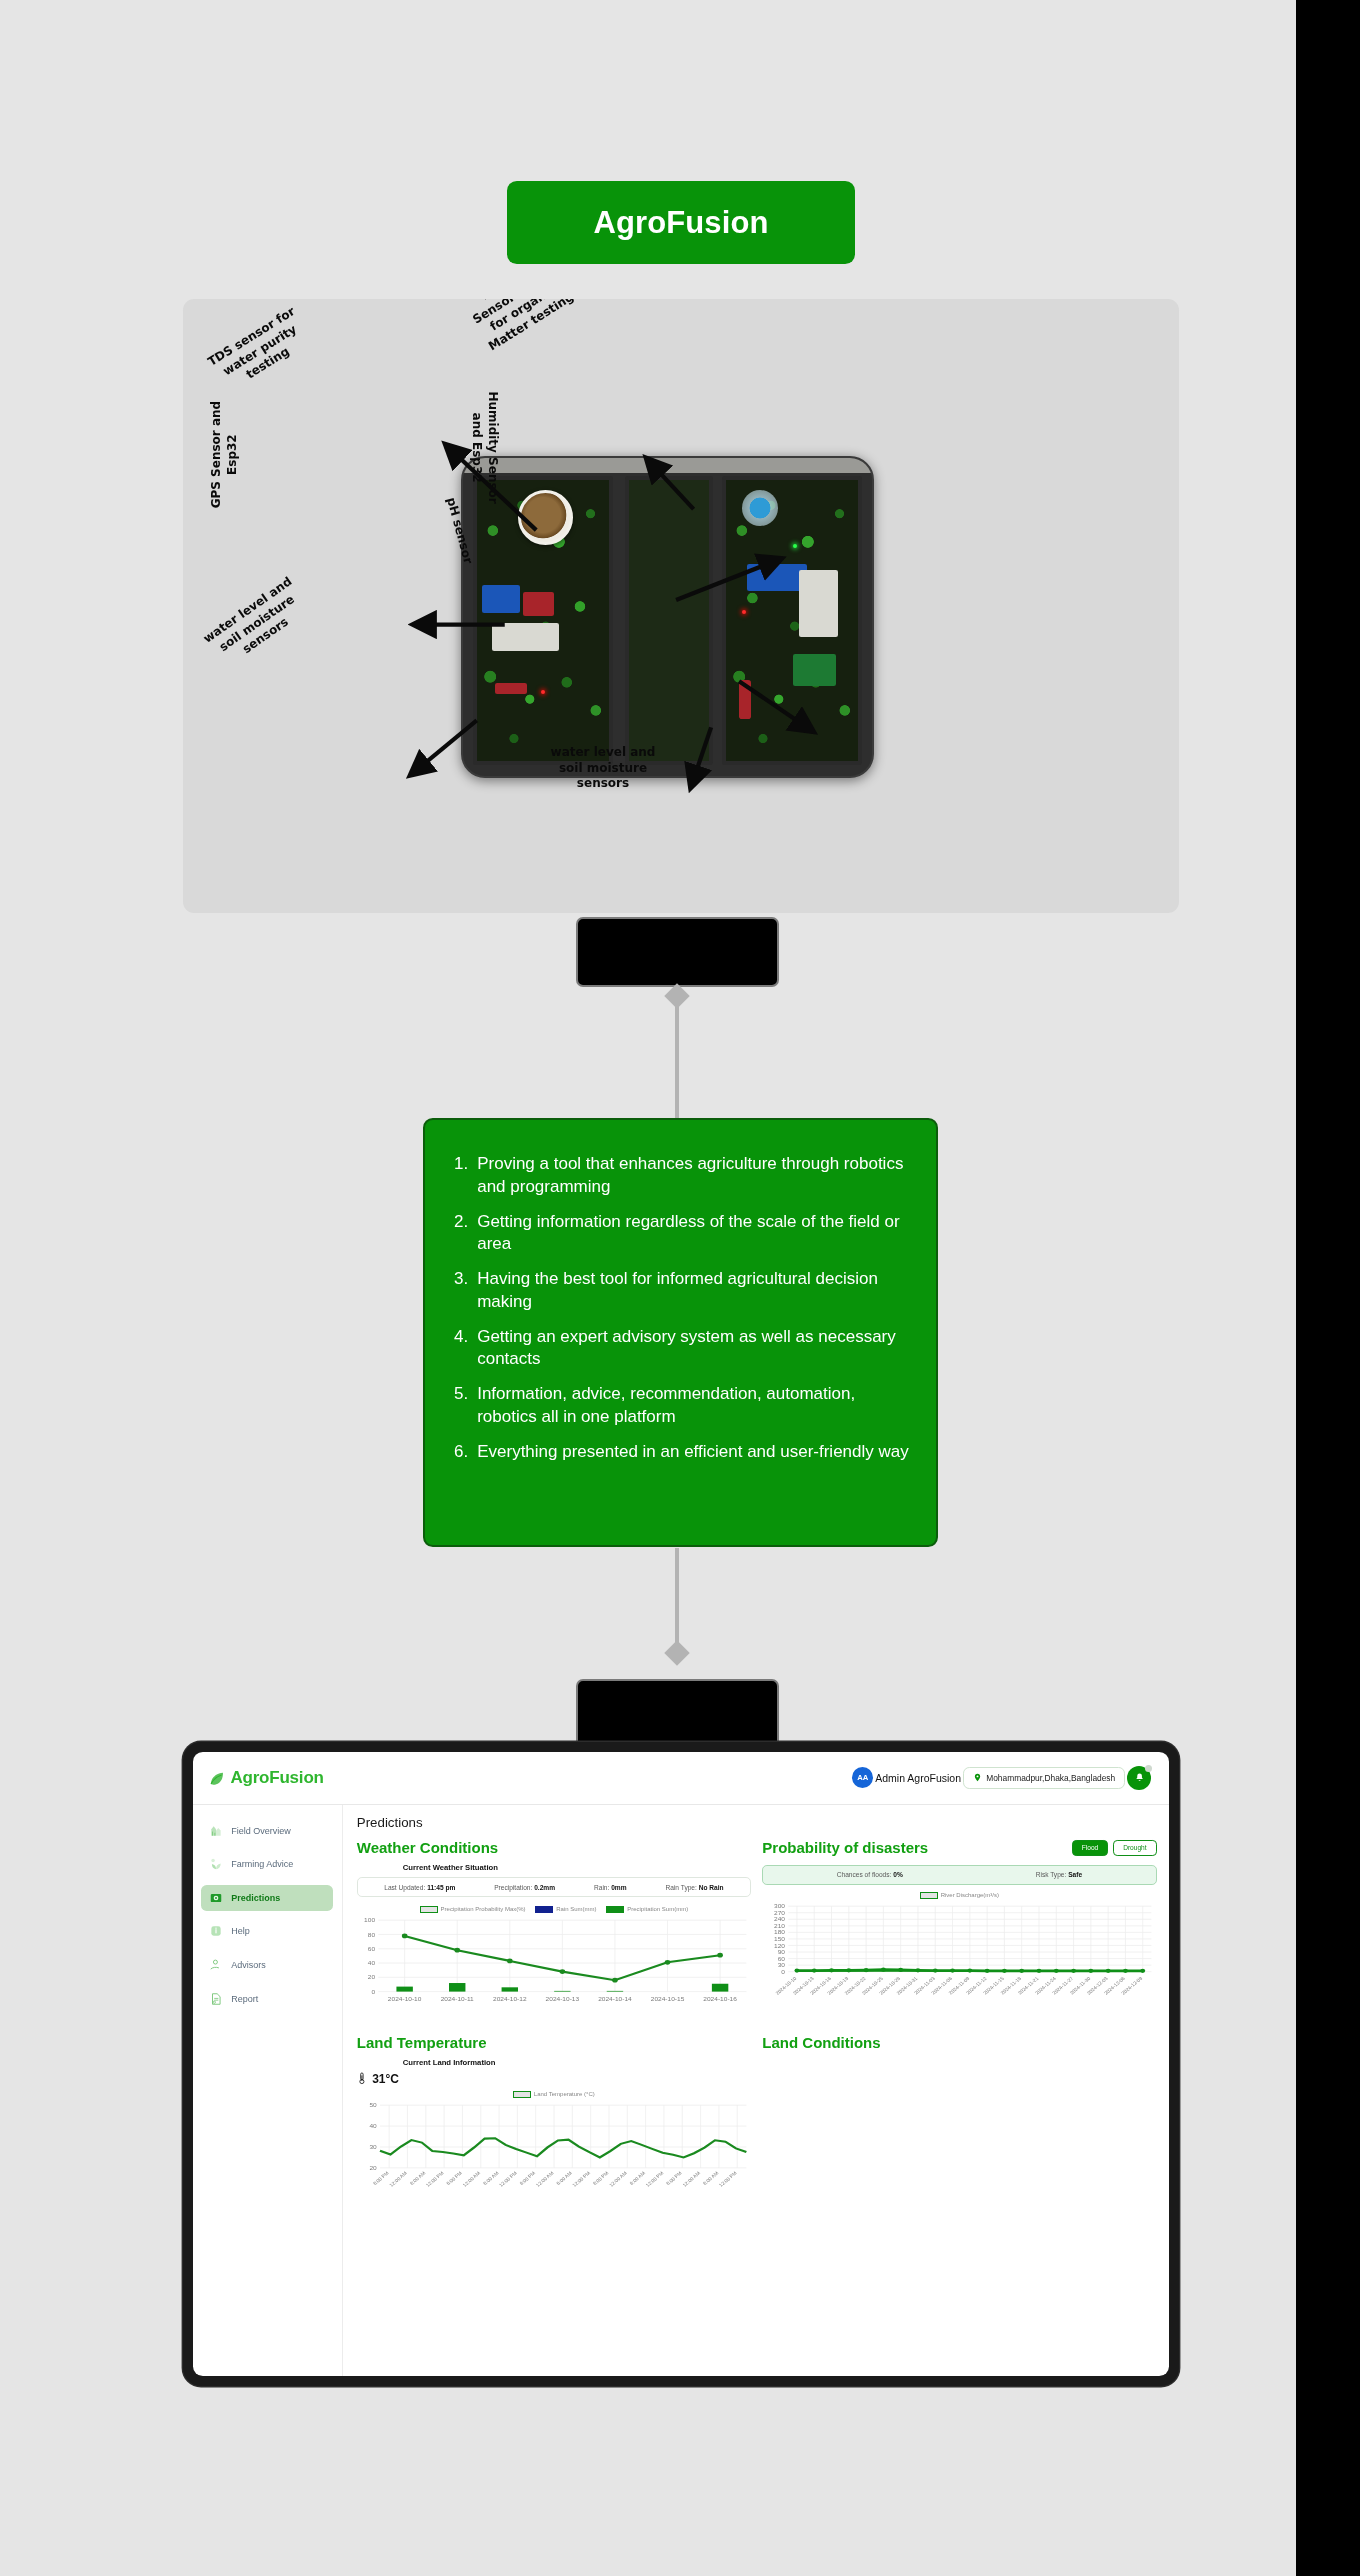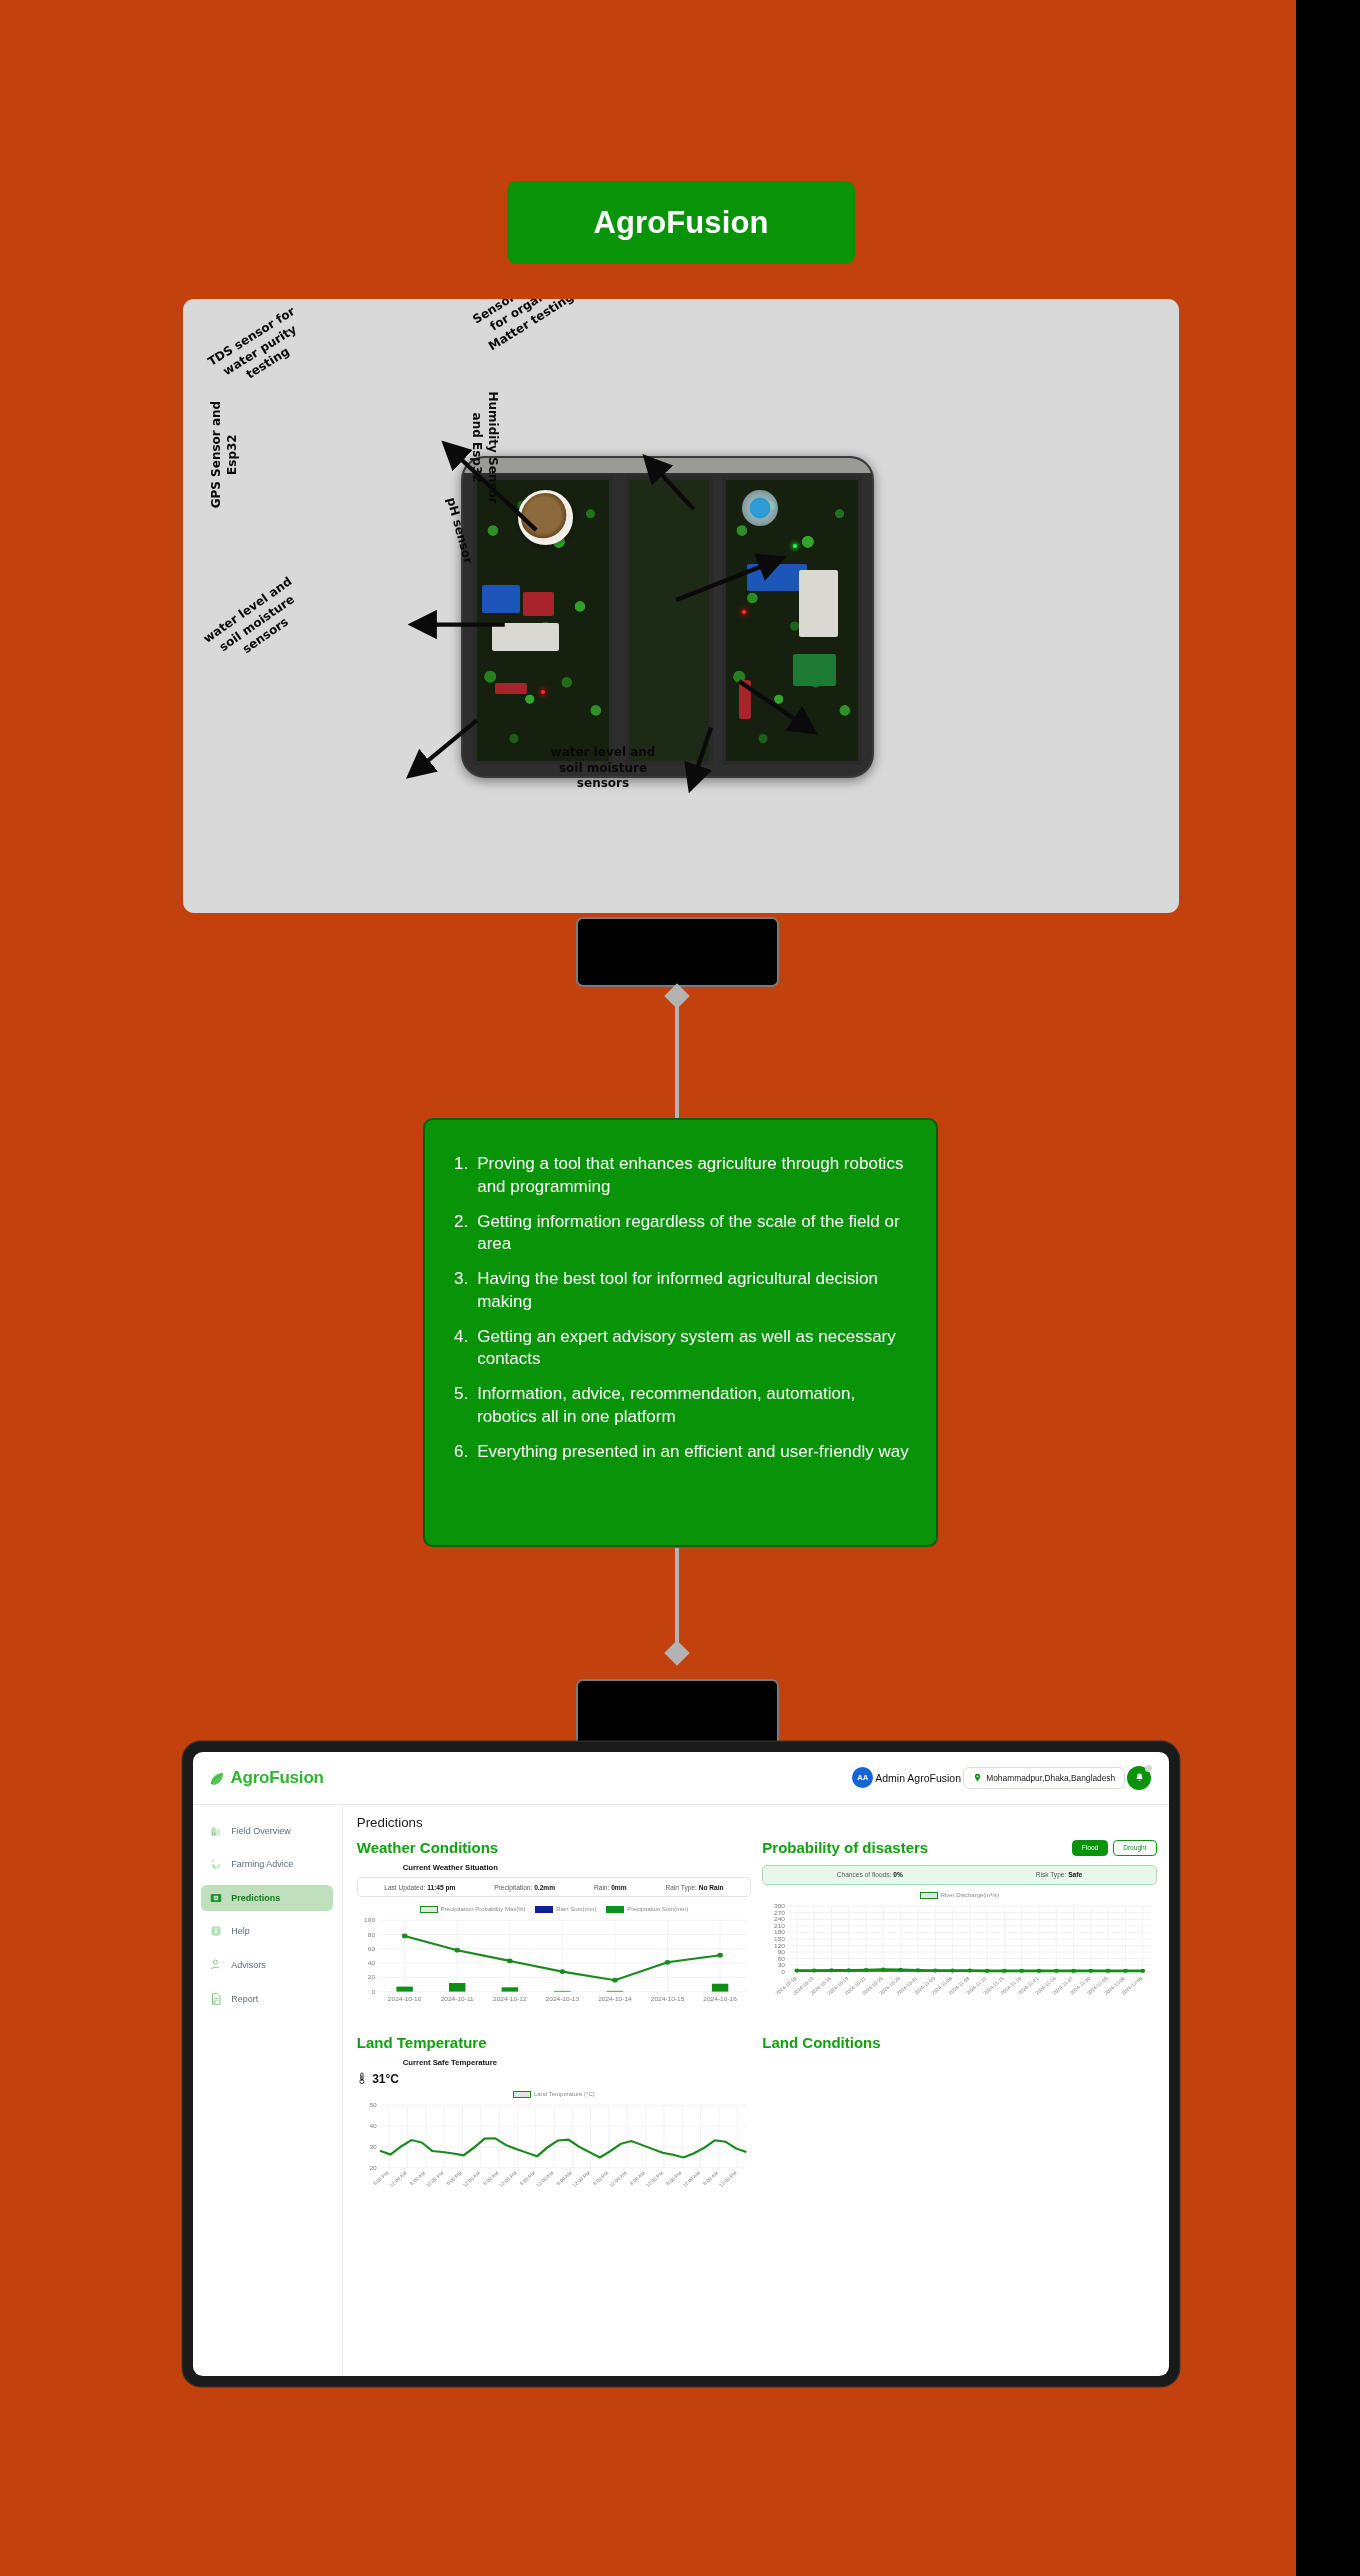--- a/index.html
+++ b/index.html
@@ -2,21 +2,21 @@
 <html style="font-size:11.2px"><head>
 <meta charset="utf-8">
 <style>
   * { box-sizing: border-box; margin: 0; padding: 0; }
   html, body {
     width: 1361px; height: 2576px;
     background: #000000;
     font-family: "Liberation Sans", sans-serif;
     overflow: hidden;
   }
-  .canvas { position: relative; width: 1296px; height: 2576px; background:#c2410c; }
+  .canvas { position: relative; width: 1296px; height: 2576px; background:#e5e5e5; }
 
   
   .title-chip {
     position: absolute; left: 507px; top: 181px;
     width: 348px; height: 83px;
     background: #089309; border-radius: 9.8px;
     display: flex; align-items: center; justify-content: center;
   }
   .title-chip .t {
     color: #ffffff; font-size: 31px; font-weight: 700; letter-spacing: 0.1px;
@@ -588,21 +588,21 @@
                     <text x="400.3333333333333" y="110" class="axis-lbl-rot" transform="rotate(-45 400.3333333333333 110)" text-anchor="end">2024-11-30</text>
                     <text x="421.3809523809524" y="110" class="axis-lbl-rot" transform="rotate(-45 421.3809523809524 110)" text-anchor="end">2024-12-03</text>
                     <text x="442.42857142857144" y="110" class="axis-lbl-rot" transform="rotate(-45 442.42857142857144 110)" text-anchor="end">2024-12-06</text>
                     <text x="463.4761904761905" y="110" class="axis-lbl-rot" transform="rotate(-45 463.4761904761905 110)" text-anchor="end">2024-12-09</text>
                   </svg>
               </div>
             </div>
 
             <div class="card">
               <div class="card-title">Land Temperature</div>
-              <div class="sub-title">Current Safe Temperature</div>
+              <div class="sub-title">Current Land Information</div>
               <div class="temp-row">
                 <svg width="9.8" height="12.6" viewBox="0 0 24 30">
                   <rect x="9" y="2" width="6" height="17" rx="3" fill="none" stroke="#111" stroke-width="2"></rect>
                   <circle cx="12" cy="23" r="5" fill="none" stroke="#111" stroke-width="2"></circle>
                   <rect x="11" y="8" width="2" height="13" fill="#111"></rect>
                 </svg>
                 <span class="tval">31°C</span>
               </div>
               <div class="chart">
                 <div class="legend">

